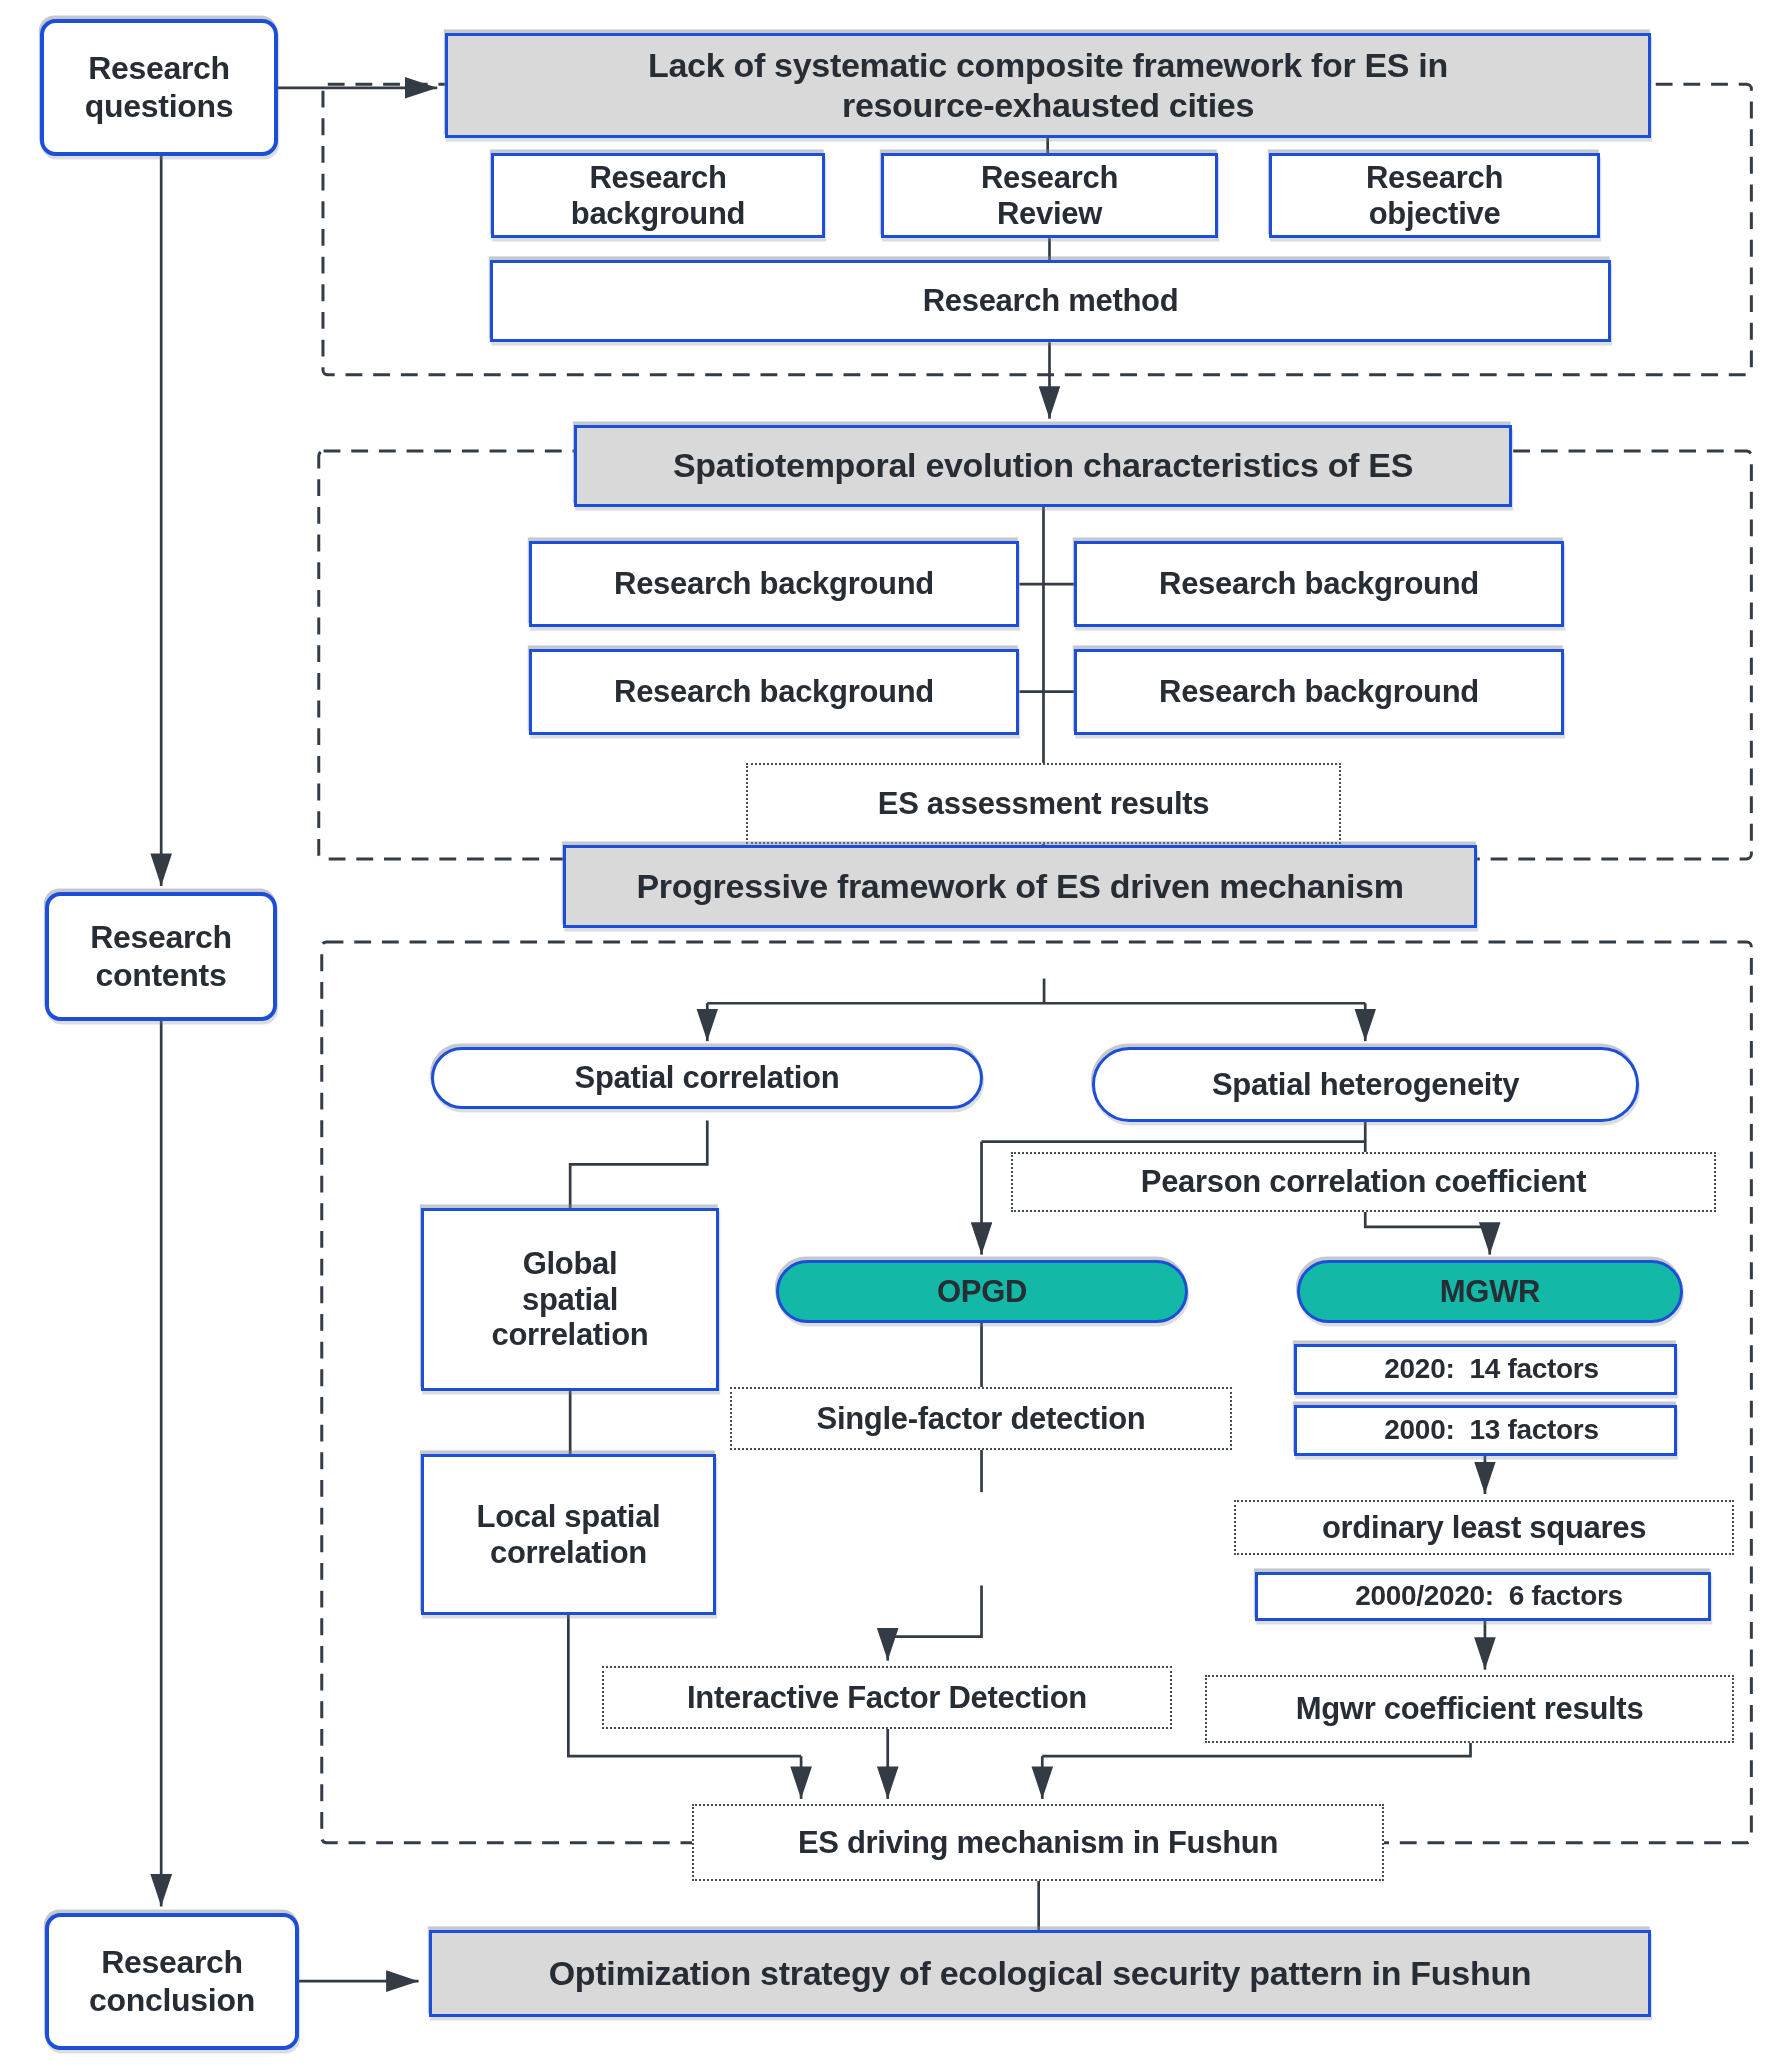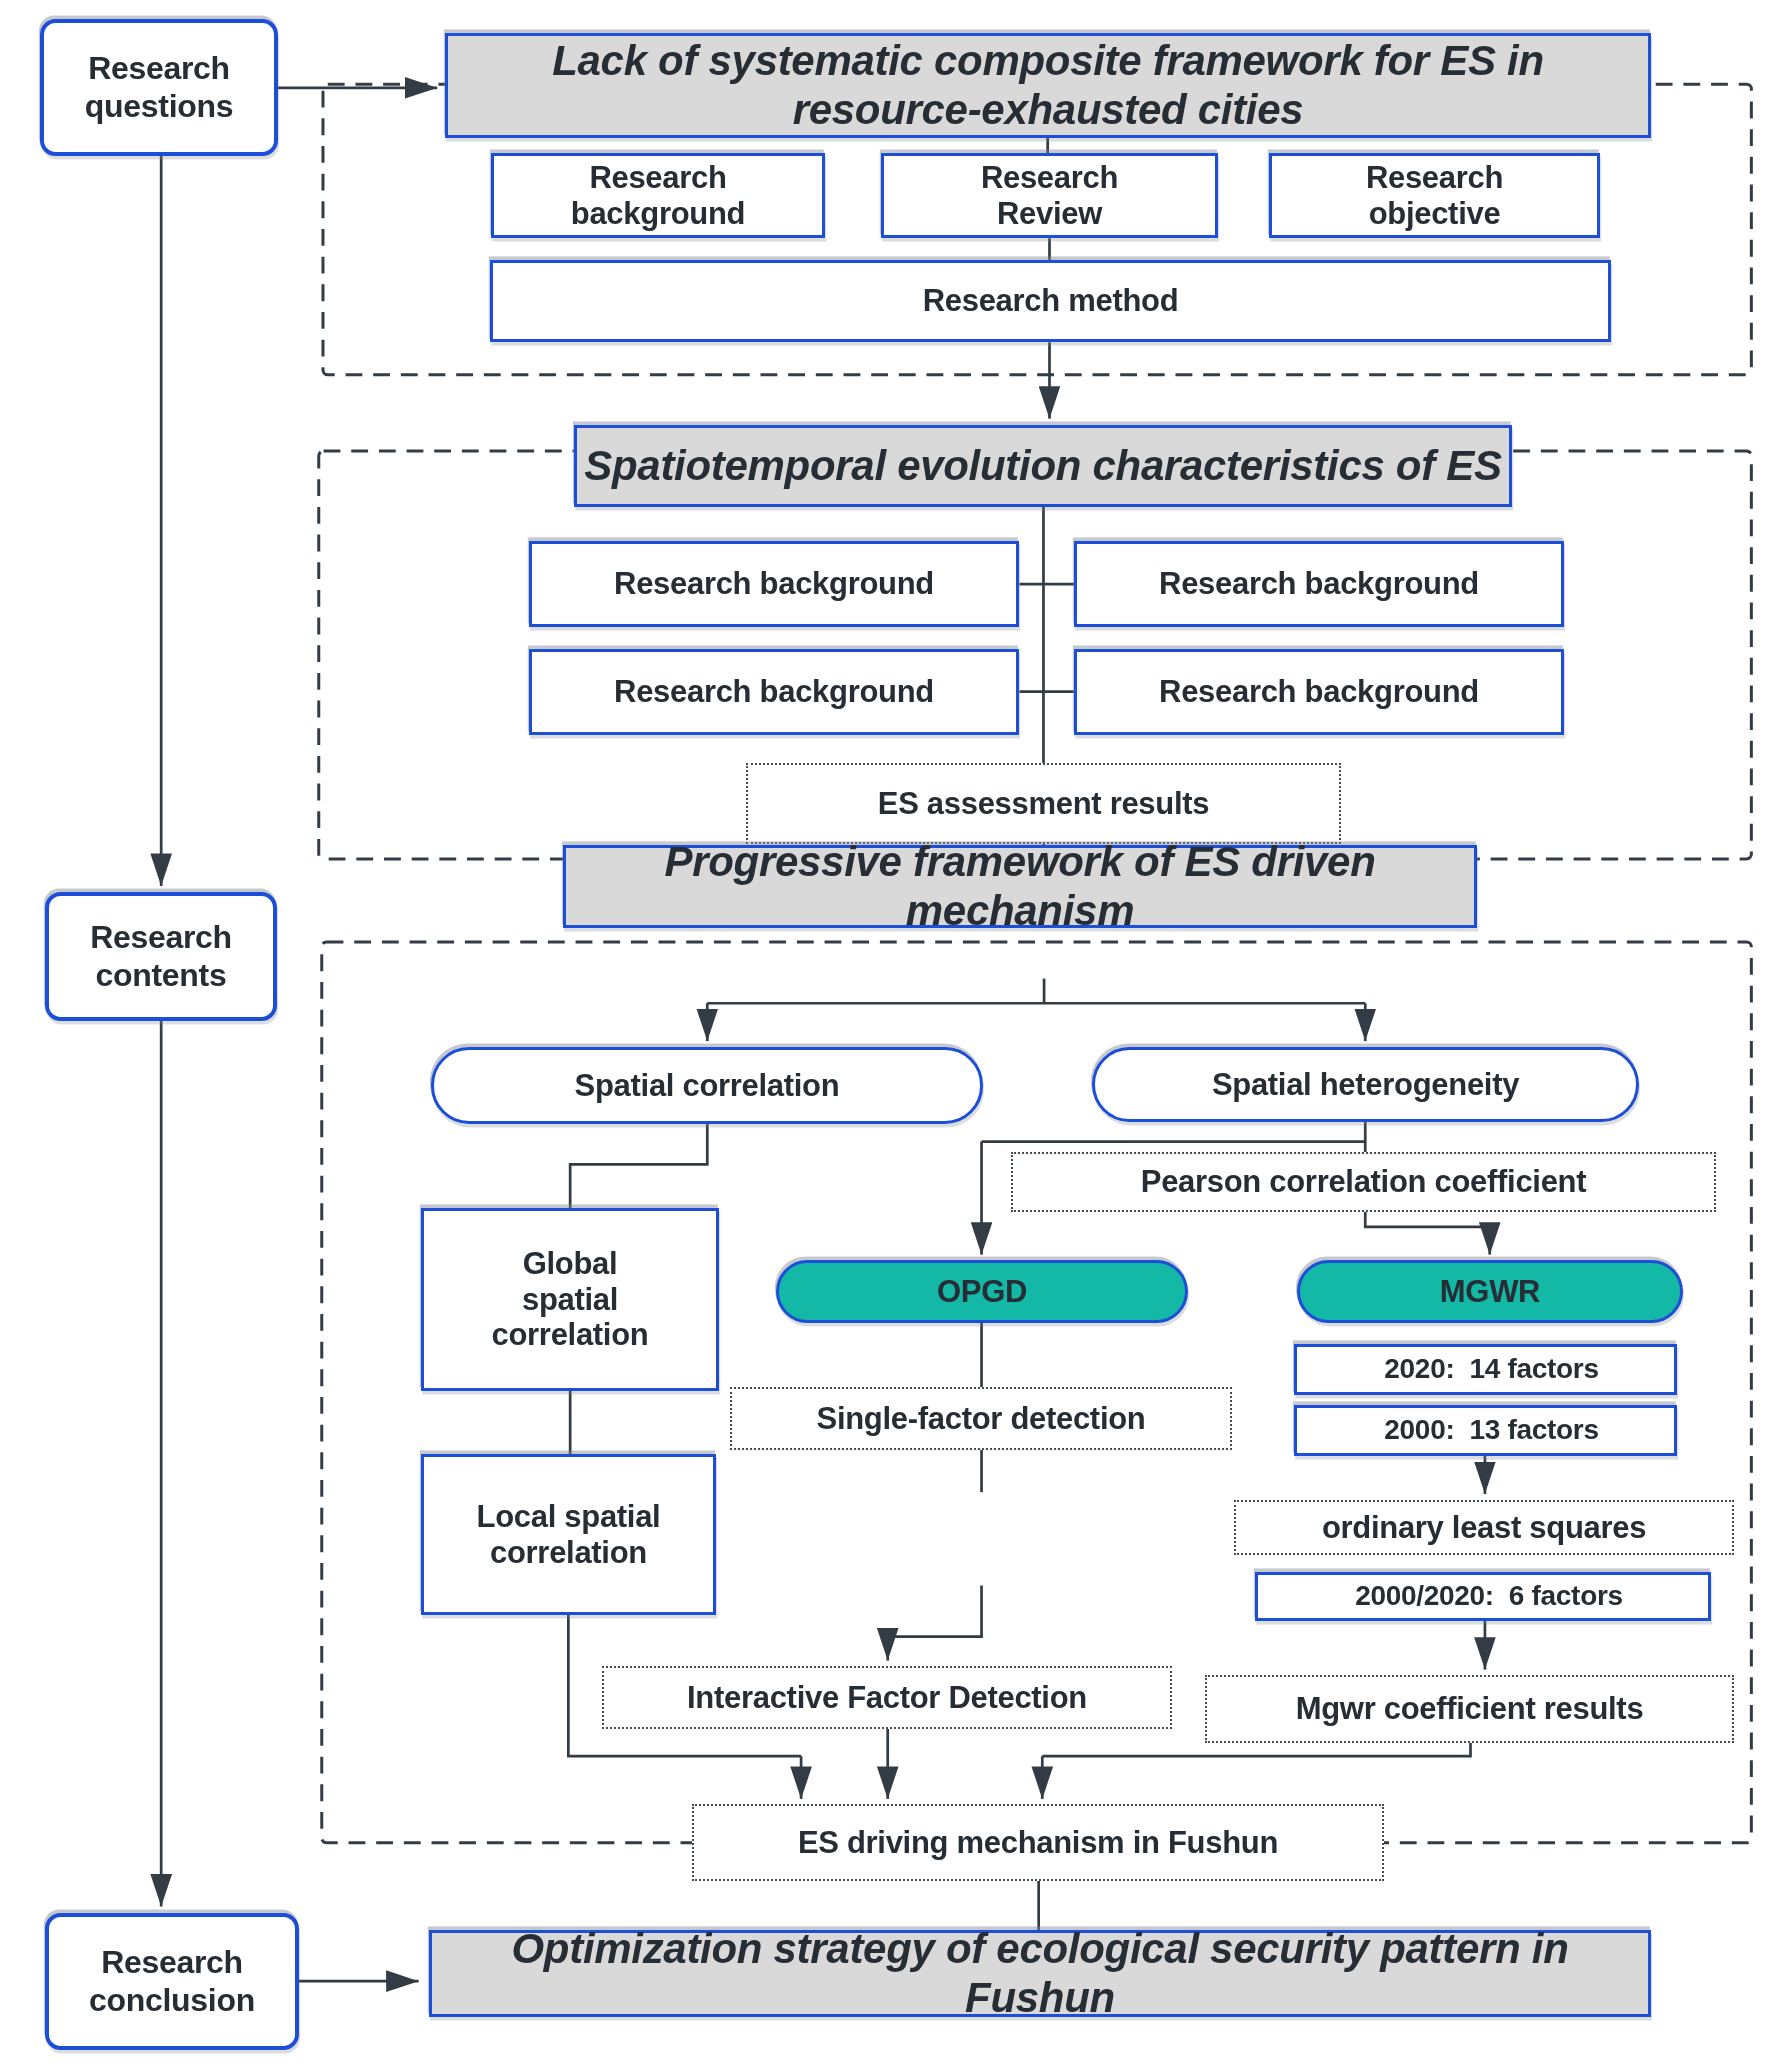--- a/index.html
+++ b/index.html
@@ -9,21 +9,21 @@
   .lines{position:absolute;left:0;top:0;z-index:1;}
   .box{position:absolute;box-sizing:border-box;display:flex;align-items:center;justify-content:center;
        text-align:center;background:#ffffff;border:3px solid #1d4ed8;z-index:2;padding:2.4px 6px;}
   .shadow{box-shadow:-1.2px -3.6px 0 rgba(127,136,145,.45), 1.2px 3.6px 0 rgba(127,136,145,.28);}
   .gray{background:#D9D9D9;border-width:3.6px;}
   .pill{border-radius:38px;border-width:3.6px;}
   .pillgray{background:#14b8a6;}
   .dotted{border:2.4px dotted #454C54;}
   .rounded{border-radius:15.6px;border-width:4.2px;}
   .label{white-space:pre-wrap;line-height:1.16;letter-spacing:-0.3px;}
-  .t57{font-size:42px;font-style:italic;}
+  .t57{font-size:34px;}
   .t53{font-size:32px;}
   .t51{font-size:31px;}
   .t47{font-size:28px;padding-left:18px;}
 </style>
 </head>
 <body>
 
 <div class="canvas">
 
   <svg class="lines" width="1767" height="2066" viewBox="0 0 2938 3435">
@@ -125,21 +125,21 @@
   <div class="box shadow t51" style="left:1074px;top:649px;width:490px;height:86px;">
     <span class="label">Research background</span>
   </div>
   <div class="box dotted t51" style="left:746px;top:763px;width:595px;height:81px;">
     <span class="label">ES assessment results</span>
   </div>
 
   <div class="box gray shadow t57" style="left:563px;top:845px;width:914px;height:83px;">
     <span class="label">Progressive framework of ES driven mechanism</span>
   </div>
-  <div class="box pill shadow t51" style="left:431px;top:1047px;width:552px;height:77px;">
+  <div class="box pill shadow t51" style="left:431px;top:1047px;width:552px;height:62px;">
     <span class="label">Spatial correlation</span>
   </div>
   <div class="box pill shadow t51" style="left:1092px;top:1047px;width:547px;height:75px;">
     <span class="label">Spatial heterogeneity</span>
   </div>
   <div class="box dotted t51" style="left:1011px;top:1152px;width:705px;height:60px;">
     <span class="label">Pearson correlation coefficient</span>
   </div>
   <div class="box shadow t51" style="left:421px;top:1208px;width:298px;height:183px;">
     <span class="label">Global

